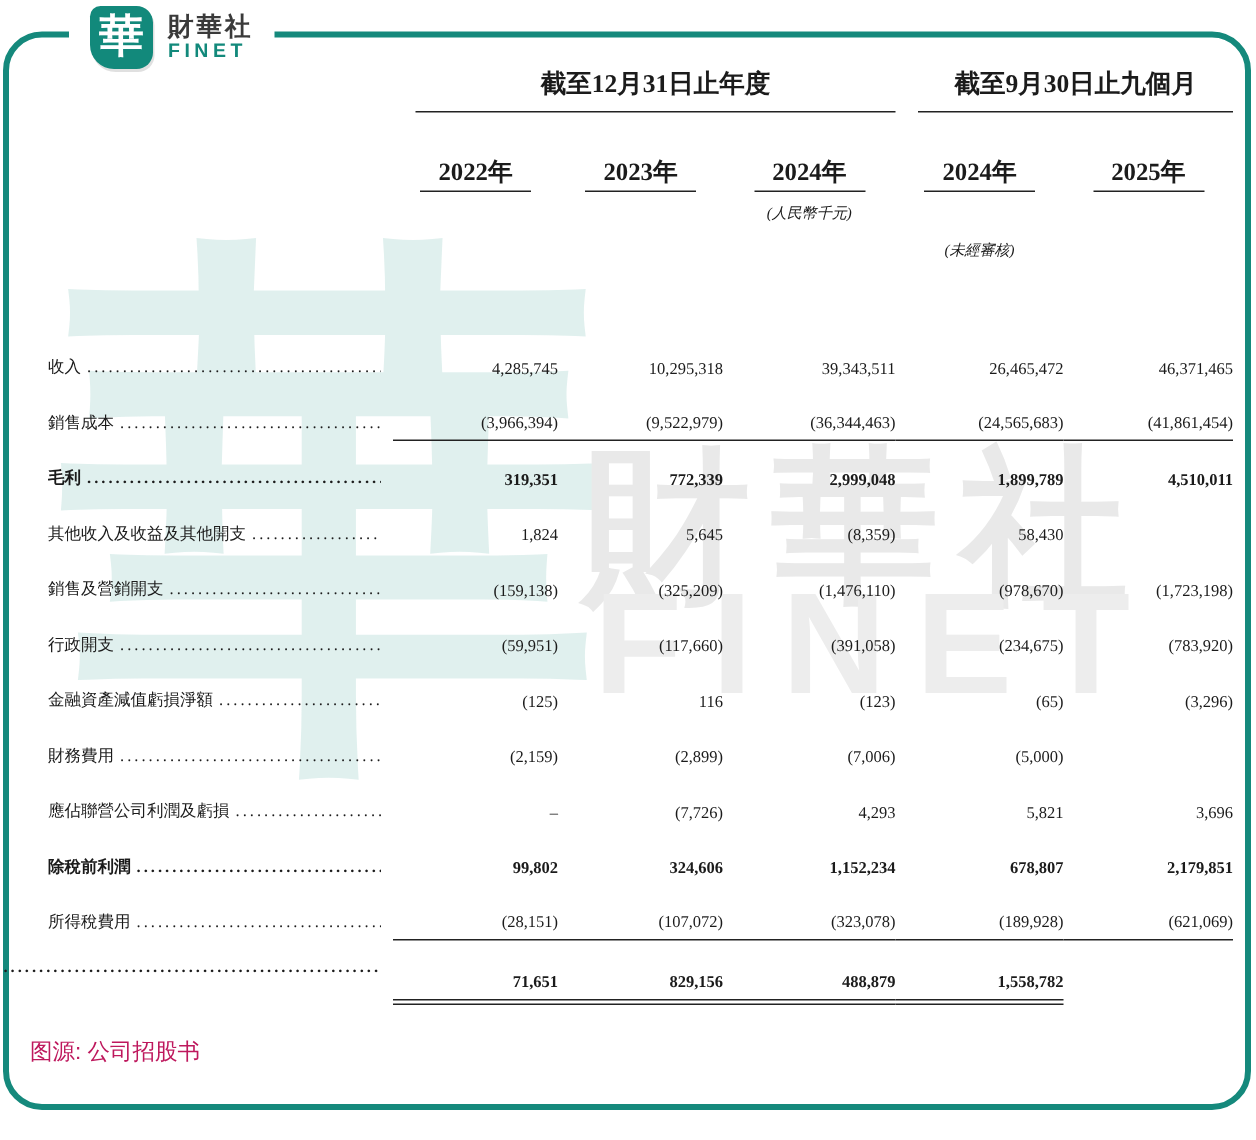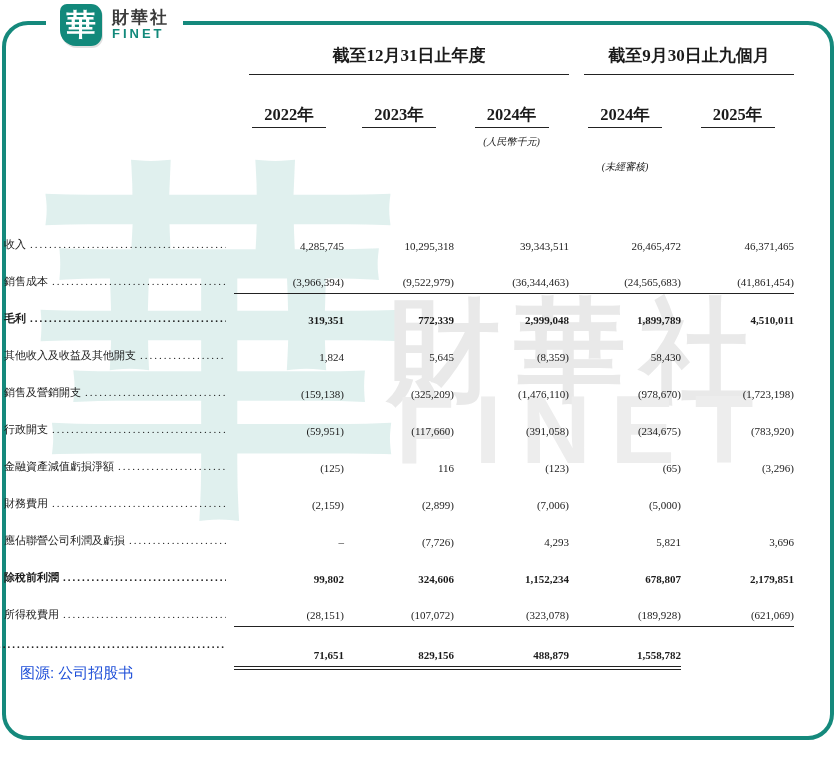--- a/index.html
+++ b/index.html
@@ -29,21 +29,21 @@
   #wm-hua { left:40px; top:160px; font-size:370px; line-height:1;
             color:rgba(18,138,124,0.13); font-weight:bold; }
   #wm-zh { left:388px; top:295px; font-size:112px; font-weight:bold;
            color:#e9e9e9; letter-spacing:14px; line-height:1;
            font-family:"Liberation Sans","DejaVu Sans",sans-serif; }
   #wm-en { left:396px; top:382px; font-size:96px; font-weight:bold;
            color:#ededed; letter-spacing:20px; line-height:1;
            font-family:"Liberation Sans","DejaVu Sans",sans-serif; }
 
   
-  #tbl { position:absolute; left:4px; top:44px; width:790px; z-index:2; }
+  #tbl { position:absolute; left:32px; top:44px; width:790px; z-index:2; }
   .grid { display:grid; grid-template-columns:230px 110px 110px 115px 112px 113px; }
 
   .hgrp { text-align:center; font-weight:bold; font-size:17px;
           padding-bottom:7px; border-bottom:1.5px solid #222; margin-left:15px; }
   #hgrp1 { grid-column:2/5; }
   #hgrp2 { grid-column:5/7; }
 
   .yrow { margin-top:9px; }
   .ycell { text-align:center; }
   .ycell span { display:inline-block; min-width:74px; text-align:center;
@@ -63,23 +63,23 @@
   .num { text-align:right; padding:0 0 5px 0; }
   .b { font-weight:bold; }
   .ul  { border-bottom:1.5px solid #222; }
   .dul { border-bottom:4px double #222; }
 
   #final-row { height:auto; margin-top:10px; }
   #final-lbl { display:flex; flex-direction:row; justify-content:flex-end; padding:0 8px 5px 0; }
   #final-l1 { white-space:nowrap; margin-bottom:13px; }
   #final-l2 { display:flex; align-items:baseline; padding-left:22px; }
 
-  #caption { position:absolute; left:20px; top:664px; z-index:2;
+  #caption { position:absolute; left:20px; top:692px; z-index:2;
              font-family:"Liberation Sans","DejaVu Sans",sans-serif;
-             font-size:15px; color:#1d4ed8; }
+             font-size:15px; color:#be185d; }
 </style>
 </head>
 <body>
 
 <div id="stage">
 
   <div id="frame"></div>
 
   <div class="wm" id="wm-hua">華</div>
   <div class="wm" id="wm-zh">財華社</div>

